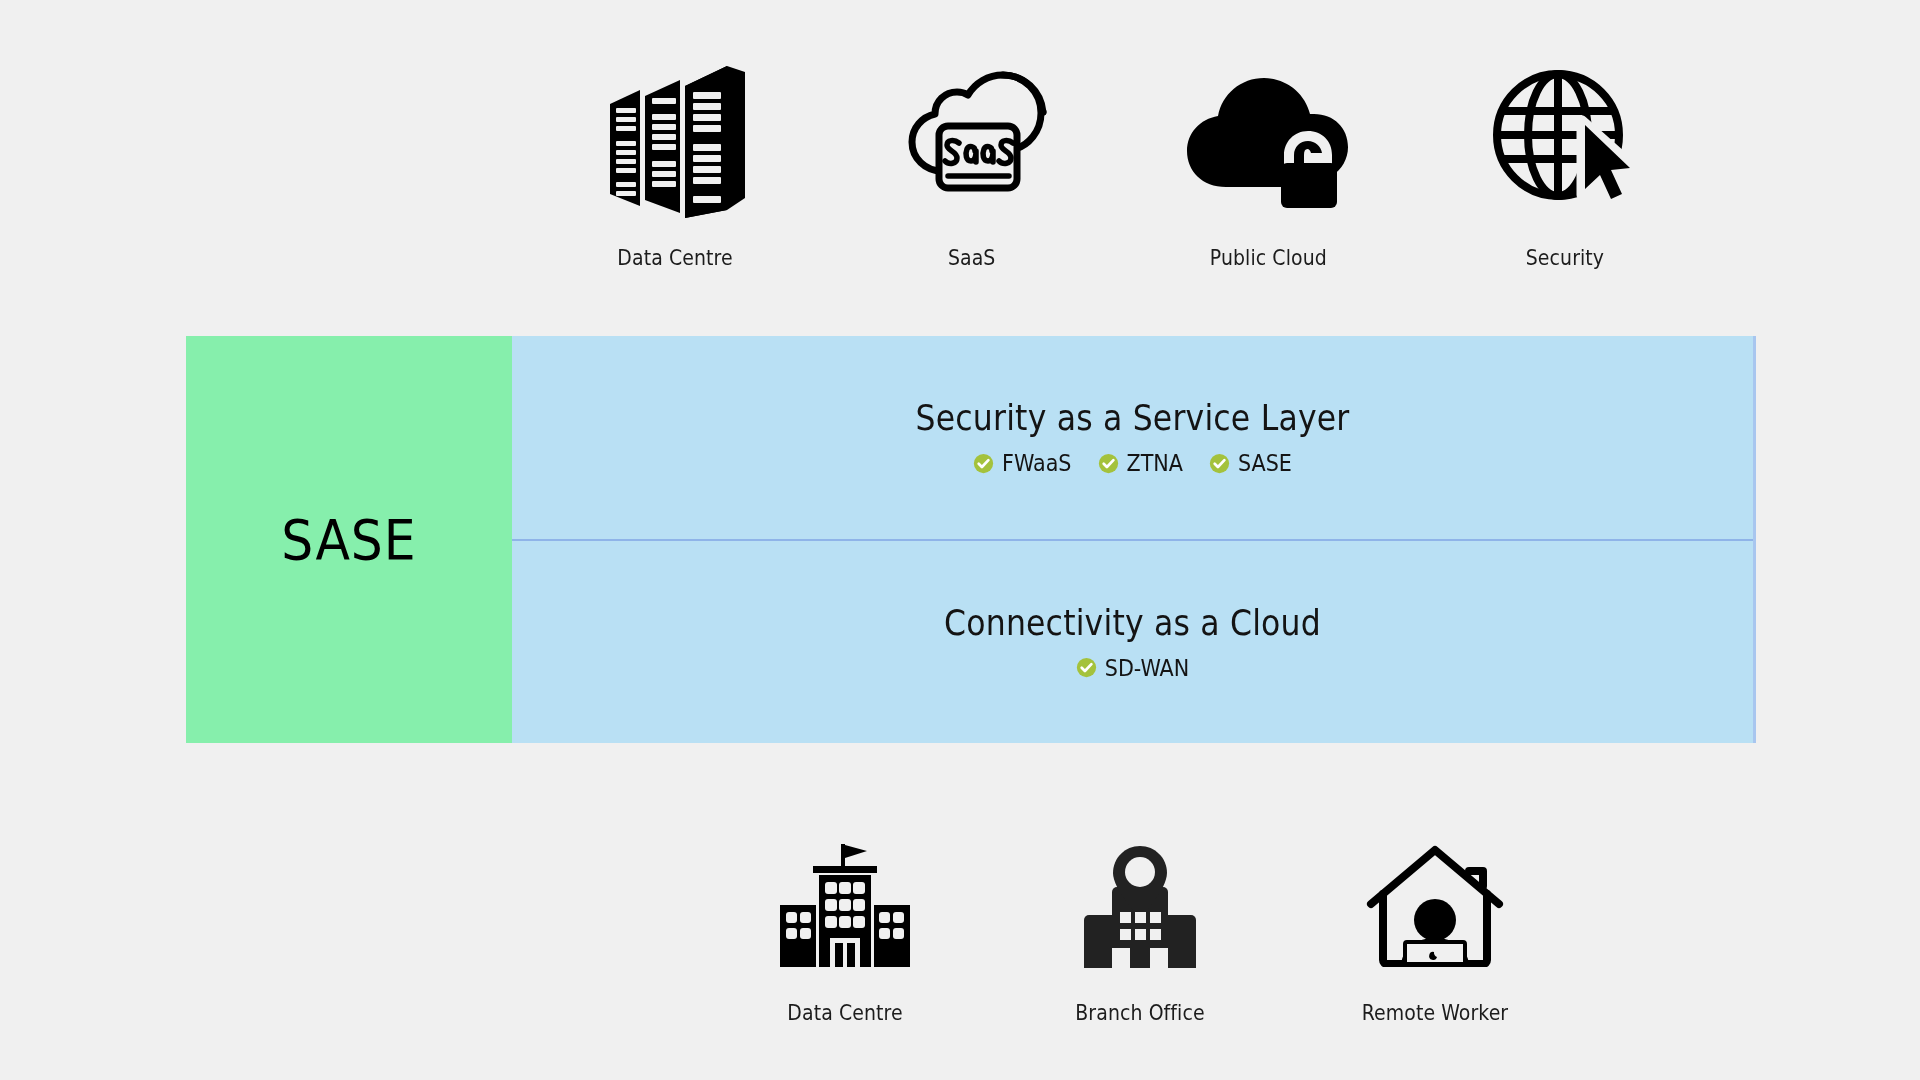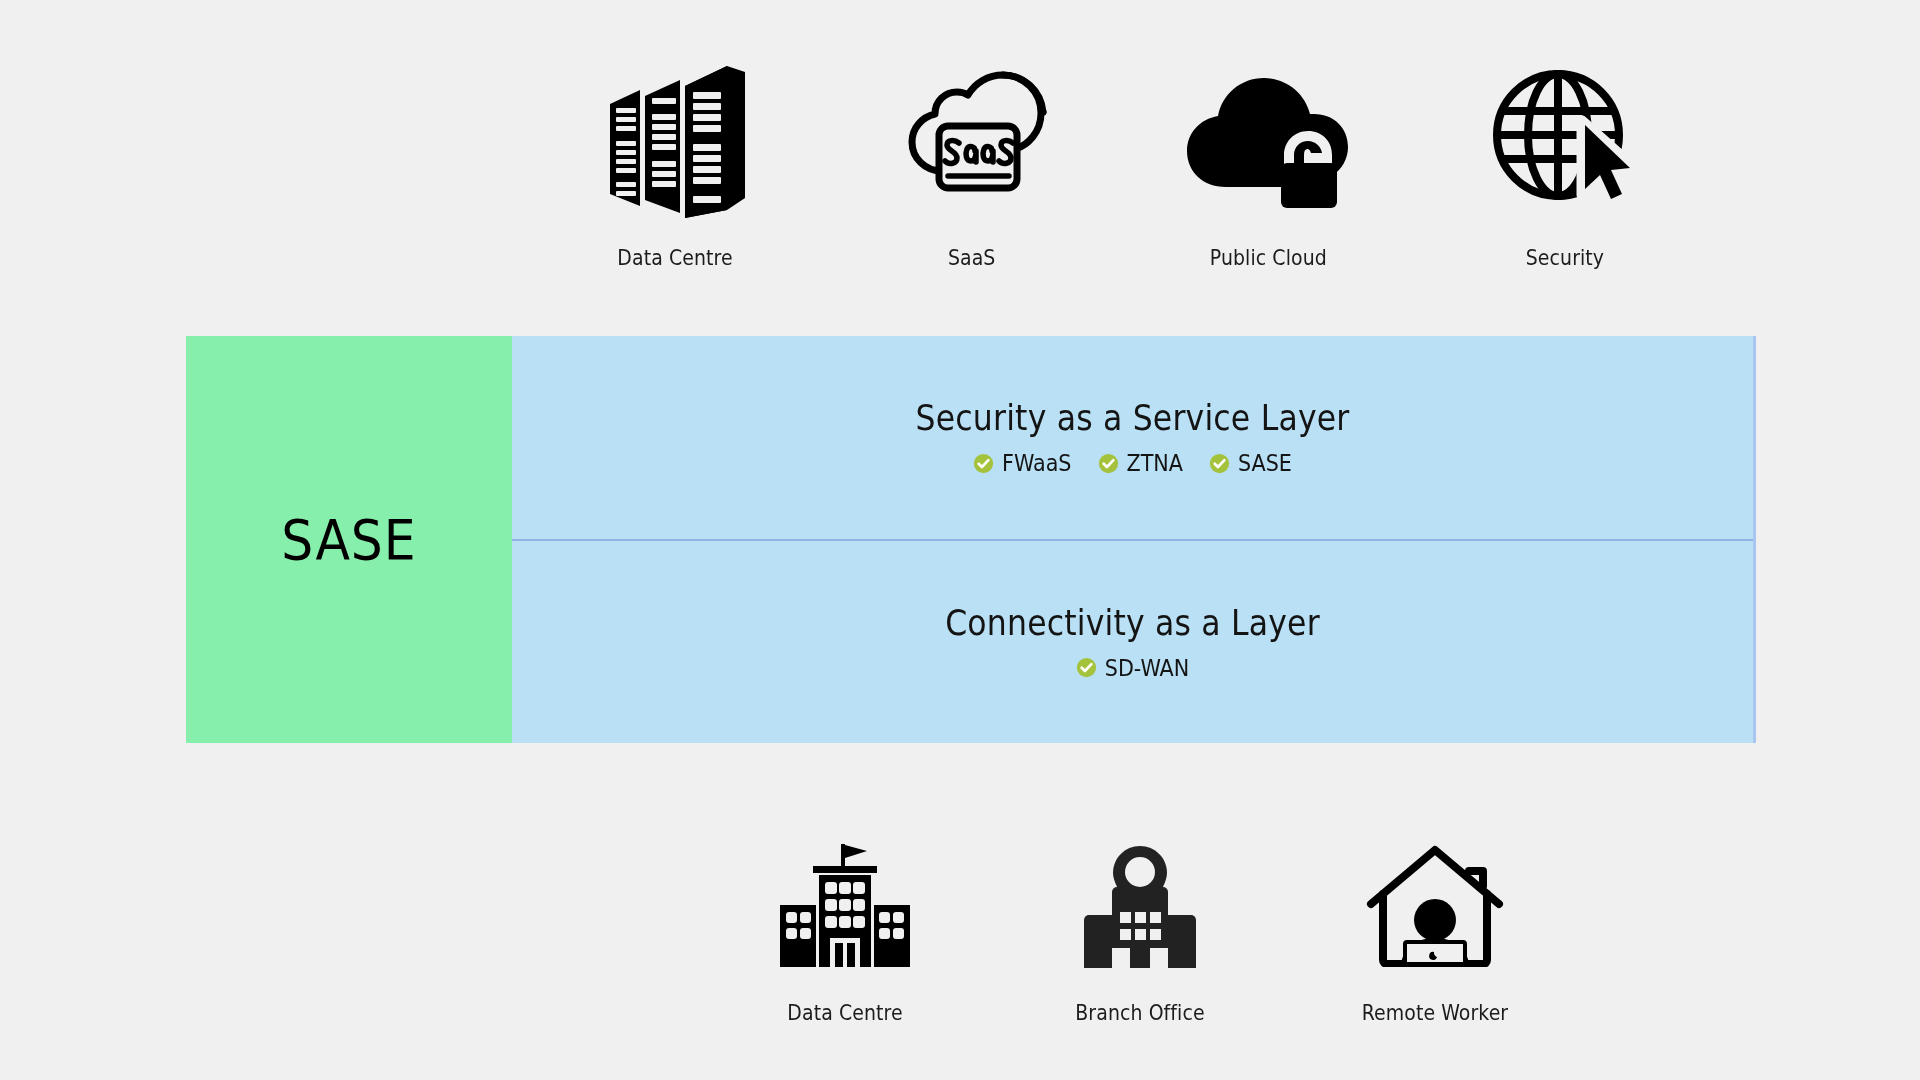--- a/index.html
+++ b/index.html
@@ -320,21 +320,21 @@
               <circle cx="12" cy="12" r="11" fill="#a4c23c"></circle>
               <path d="M6.5 12.3 L10.2 16 L17.6 8.2" fill="none" stroke="#ffffff" stroke-width="3.1" stroke-linecap="round" stroke-linejoin="round"></path>
             </svg>
             <span class="badge-label">SASE</span>
           </div>
 
         </div>
       </div>
 
       <div class="layer bottom-layer">
-        <div class="layer-title">Connectivity as a Layer</div>
+        <div class="layer-title">Connectivity as a Cloud</div>
         <div class="badge-row">
           <div class="badge">
             <svg class="badge-check" viewBox="0 0 24 24" aria-hidden="true">
               <circle cx="12" cy="12" r="11" fill="#a4c23c"></circle>
               <path d="M6.5 12.3 L10.2 16 L17.6 8.2" fill="none" stroke="#ffffff" stroke-width="3.1" stroke-linecap="round" stroke-linejoin="round"></path>
             </svg>
             <span class="badge-label">SD-WAN</span>
           </div>
         </div>
       </div>

